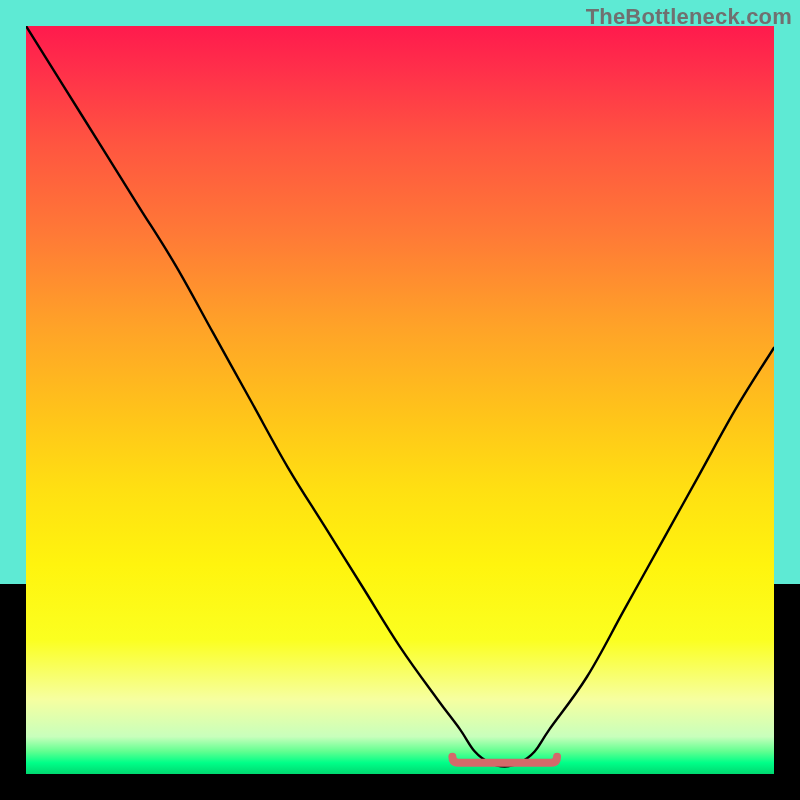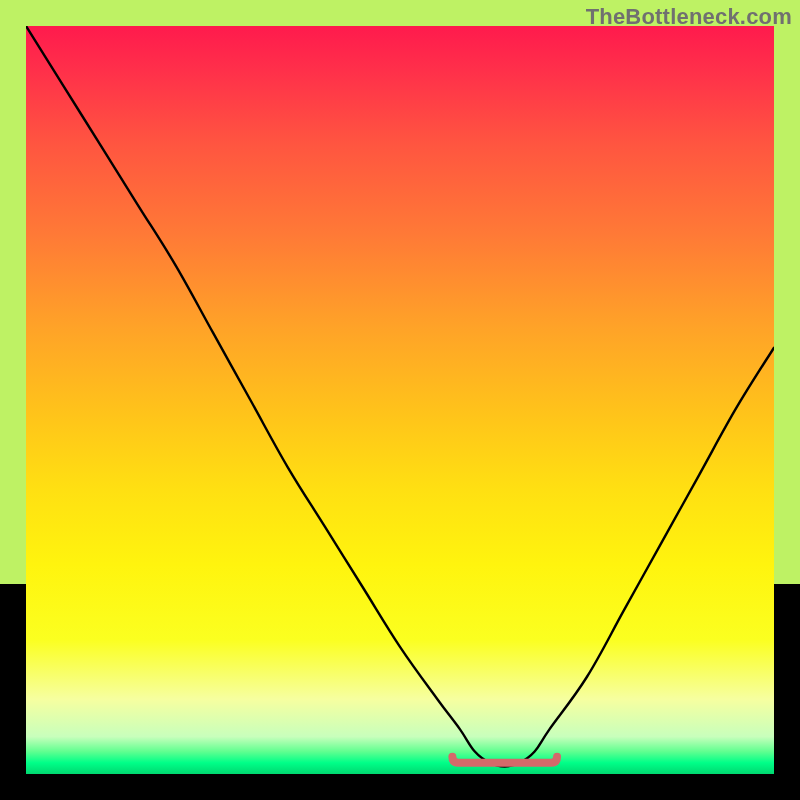--- a/index.html
+++ b/index.html
@@ -7,21 +7,21 @@
     padding: 0;
     width: 800px;
     height: 800px;
     background: #000;
     overflow: hidden;
   }
   .frame {
     position: relative;
     width: 800px;
     height: 584px;
-    background: #bef264;
+    background: #5eead4;
   }
   .plot-area {
     position: absolute;
     left: 26px;
     top: 26px;
     width: 748px;
     height: 748px;
     overflow: hidden;
   }
   .gradient-bg {

